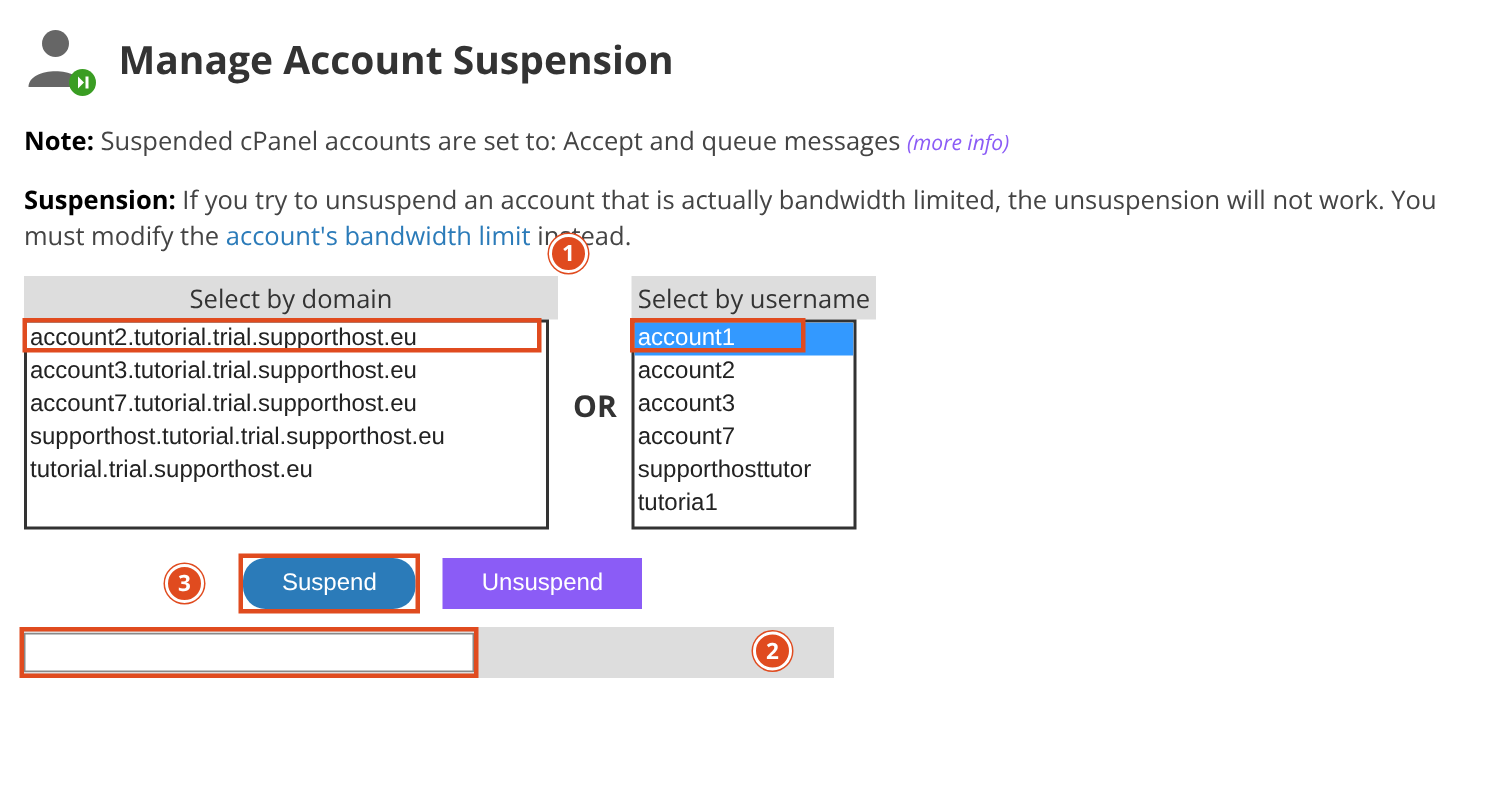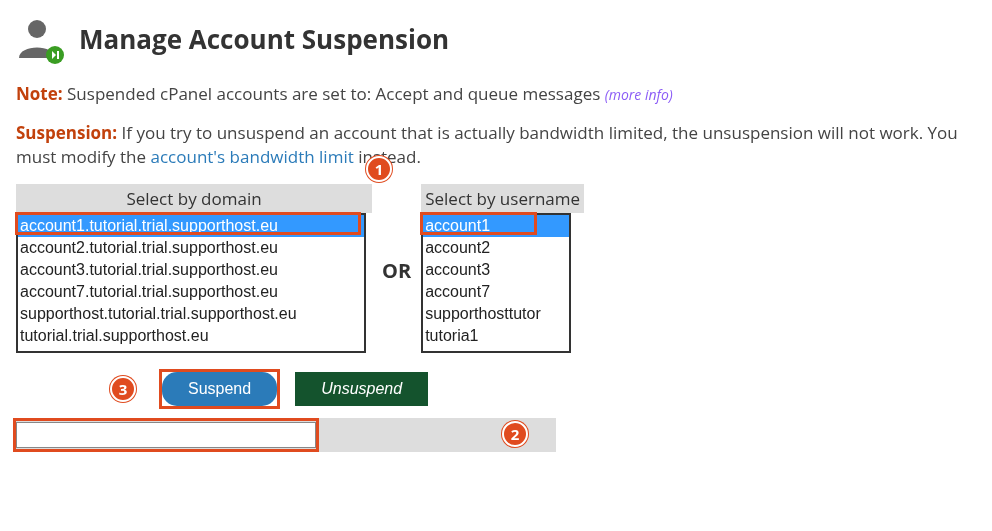--- a/index.html
+++ b/index.html
@@ -44,21 +44,21 @@
     color: #333;
     margin: 3px;
   }
   p.note, p.important {
     font-size: 17px;
     color: #444;
     margin: 0 0 14px 0;
     line-height: 1.45;
     max-width: 960px;
   }
-  p.note b, p.important b { color: #c2410c; }
+  p.note b, p.important b { color: #000000; }
   a.link { color: #2b7bb9; text-decoration: none; }
   a.moreinfo { color:#8b5cf6; font-style: italic; font-size: 14px; text-decoration:none;}
   .selectors {
     display: flex;
     align-items: stretch;
     margin-top: 10px;
   }
   .sel-col { }
   .sel-header {
     background: #ddd;
@@ -134,21 +134,21 @@
     position: relative;
   }
   .btn {
     font-size: 16px;
     color: #fff;
     border: none;
     padding: 8px 26px;
     cursor: pointer;
   }
   .btn-suspend { background: #2b7bb9; border-radius: 15px; }
-  .btn-unsuspend { background: #14532d; font-style: italic; }
+  .btn-unsuspend { background: #8b5cf6; }
 
   .reason-row {
     margin-top: 12px;
     background: #ddd;
     width: 540px;
     padding: 4px 0 4px 0;
     display: flex;
     align-items: center;
     position: relative;
   }
@@ -202,21 +202,20 @@
   <b>Suspension:</b>
   <span>If you try to unsuspend an account that is actually bandwidth limited, the unsuspension will not work. You must modify the </span><a href="#" class="link">account's bandwidth limit</a><span> instead.</span>
 </p>
 
 <div class="selectors">
 
   <div class="sel-col domain-col">
     <div class="sel-header">Select by domain</div>
     <div class="sel-wrap">
       <div class="listbox" id="domain-list">
-          <div class="opt selected">account1.tutorial.trial.supporthost.eu</div>
           <div class="opt">account2.tutorial.trial.supporthost.eu</div>
           <div class="opt">account3.tutorial.trial.supporthost.eu</div>
           <div class="opt">account7.tutorial.trial.supporthost.eu</div>
           <div class="opt">supporthost.tutorial.trial.supporthost.eu</div>
           <div class="opt">tutorial.trial.supporthost.eu</div>
         </div>
       <div class="callout-box" style="left:-1px; top:-1px; width:346px; height:23px;"></div>
     </div>
   </div>
 

